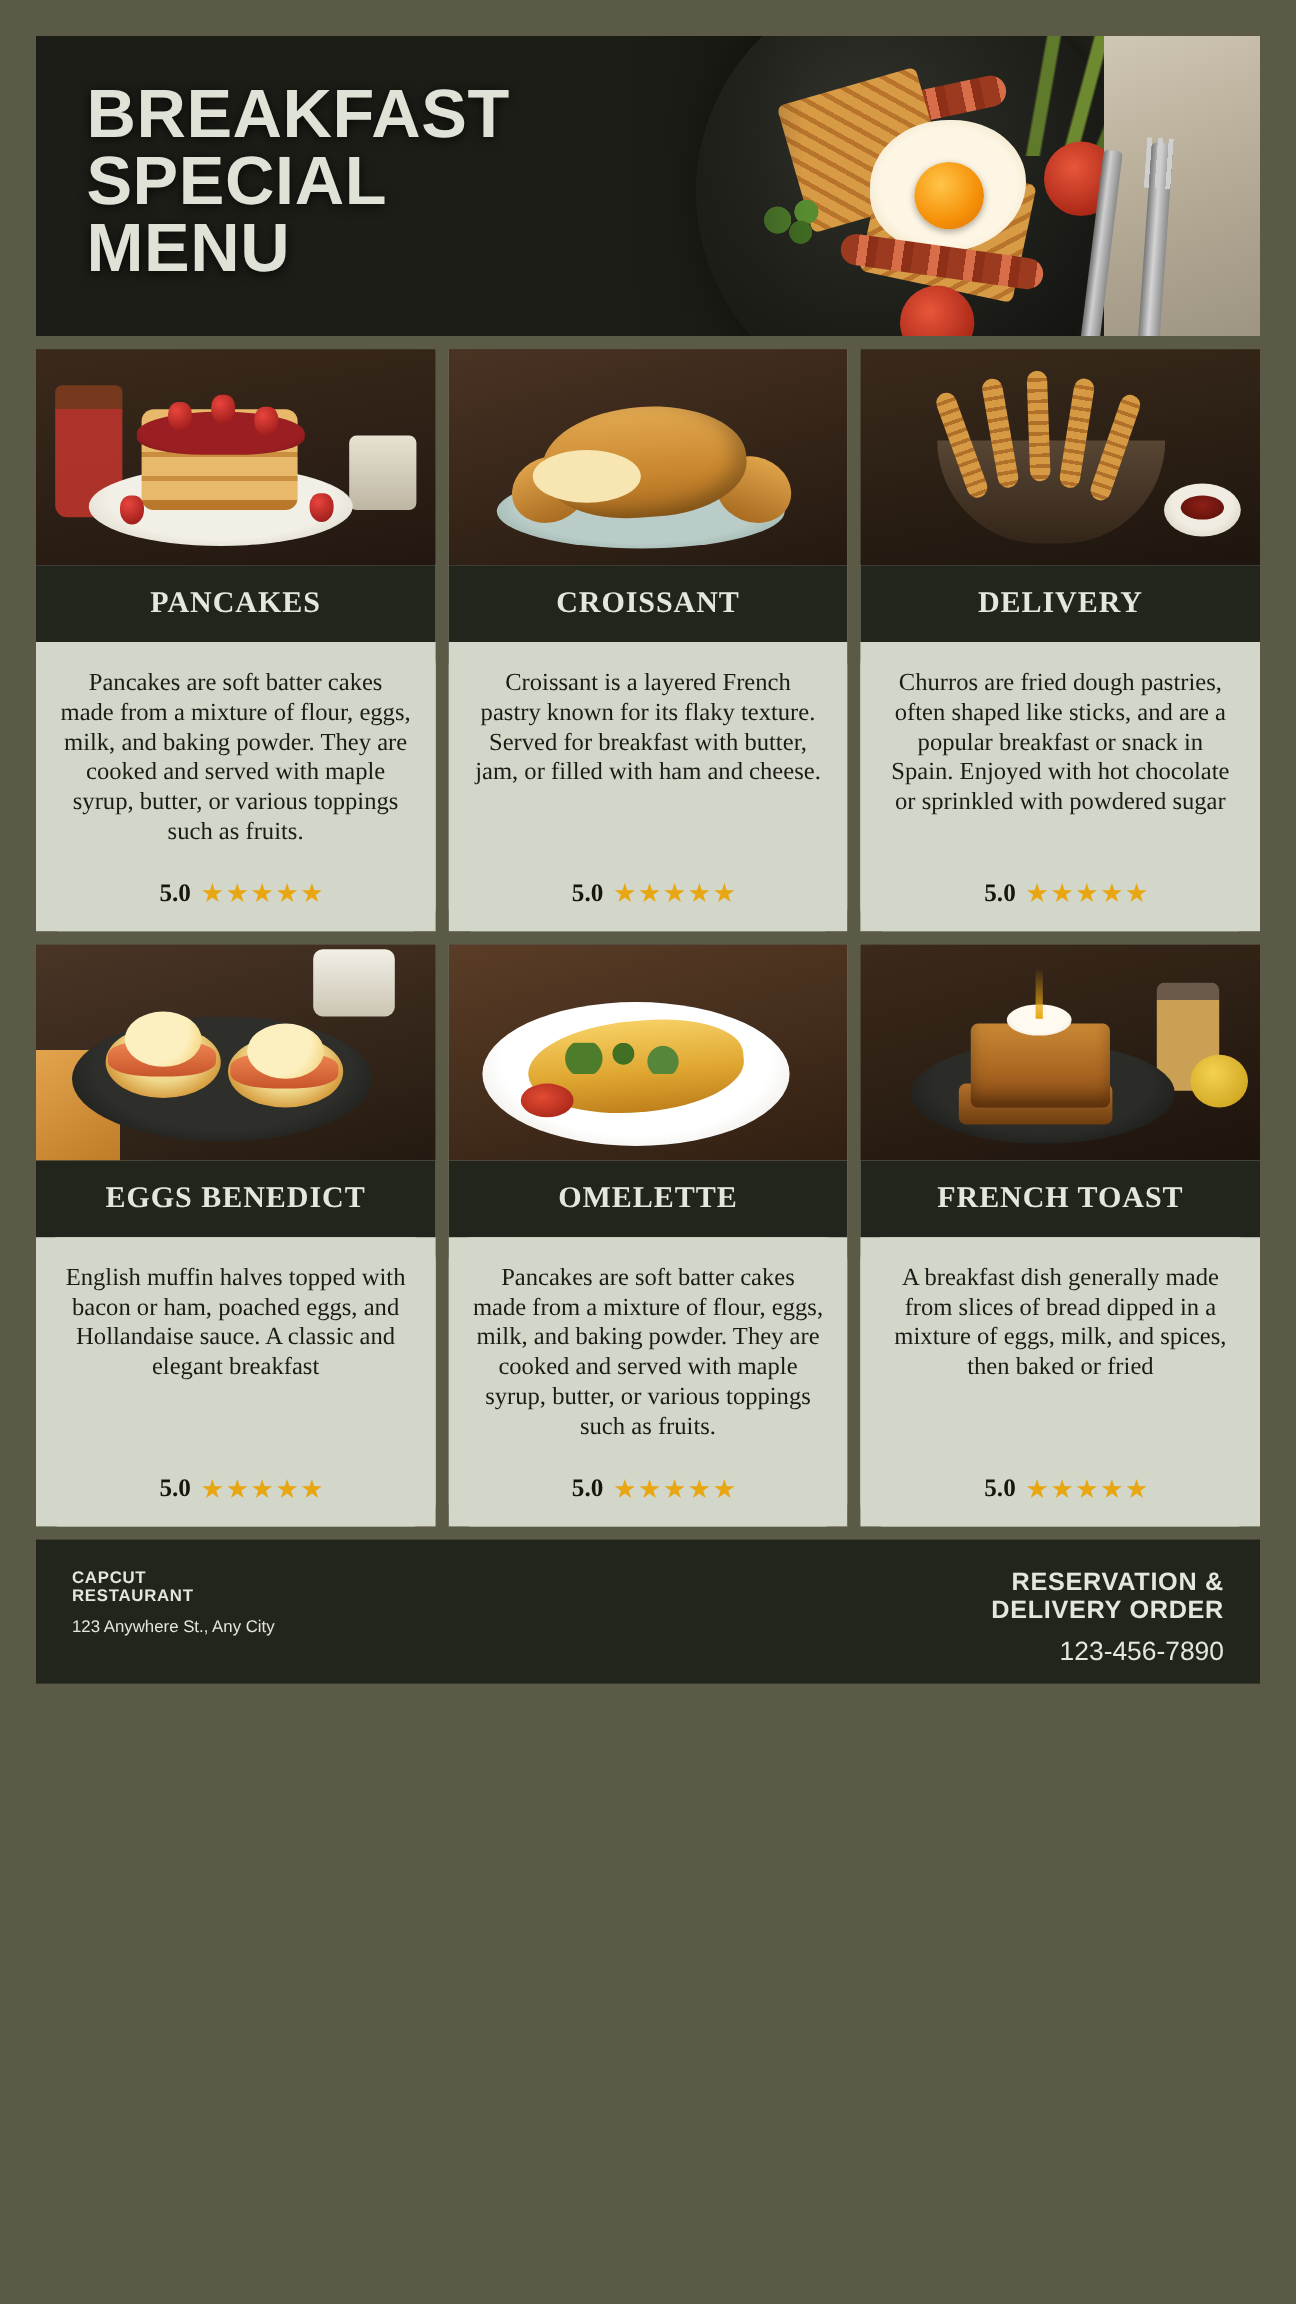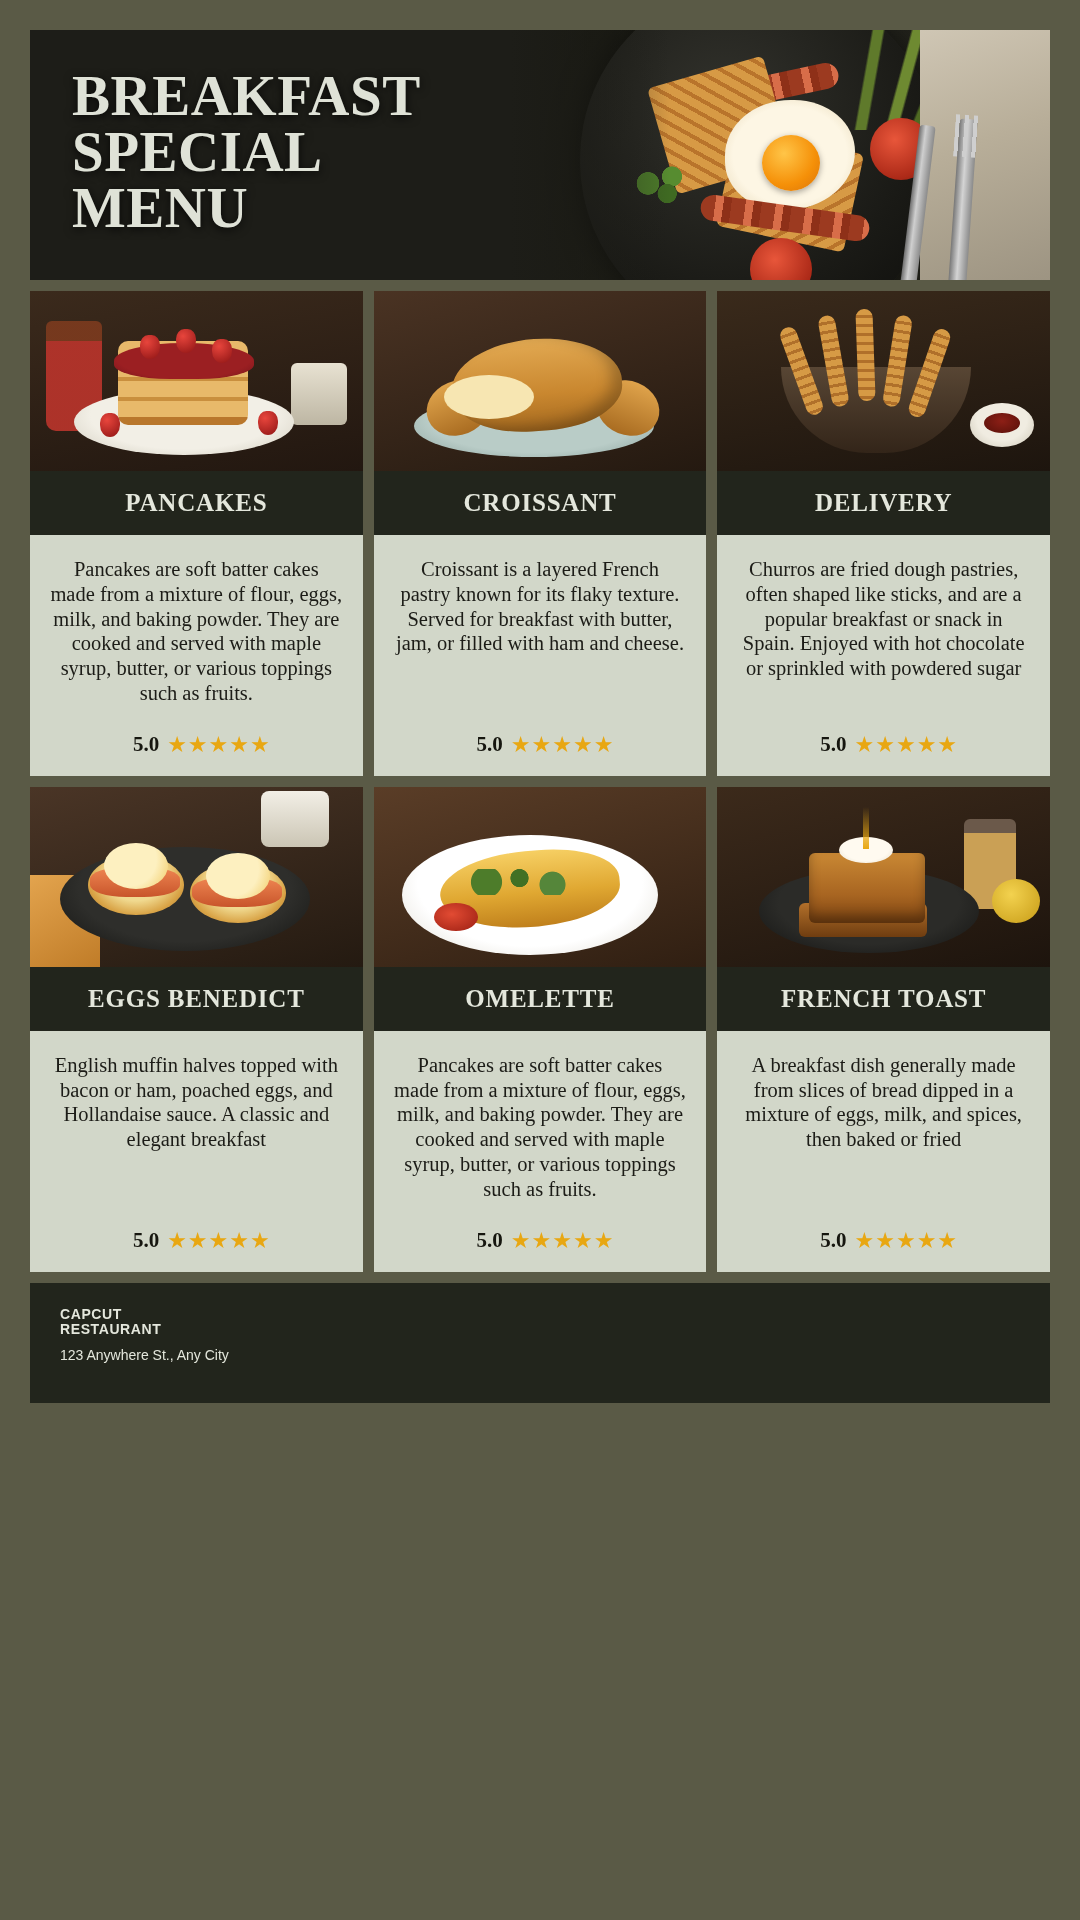--- a/index.html
+++ b/index.html
@@ -131,21 +131,20 @@
     position: absolute;
     left: 42px; top: 38px;
     color: #dfe2d7;
     font-weight: bold;
     font-size: 57px;
     line-height: 0.98;
     letter-spacing: 0.5px;
     text-shadow: 0 2px 10px rgba(0,0,0,0.8);
     white-space: pre-line;
     z-index: 5;
-    font-family: Liberation Serif, serif;
   }
 
   
   .grid {
     display: grid;
     grid-template-columns: repeat(3, 1fr);
     gap: 11px;
     margin-top: 11px;
   }
   .card {
@@ -587,15 +586,20 @@
     </div>
 
   </div>
 
   <div class="footer">
     <div class="footer-left">
       <div class="brand">CAPCUT
 RESTAURANT</div>
       <div class="addr">123 Anywhere St., Any City</div>
     </div>
+    <div class="footer-right">
+      <div class="res">RESERVATION &amp;
+DELIVERY ORDER</div>
+      <div class="phone">123-456-7890</div>
+    </div>
   </div>
 
 </div>
 
 </body></html>

